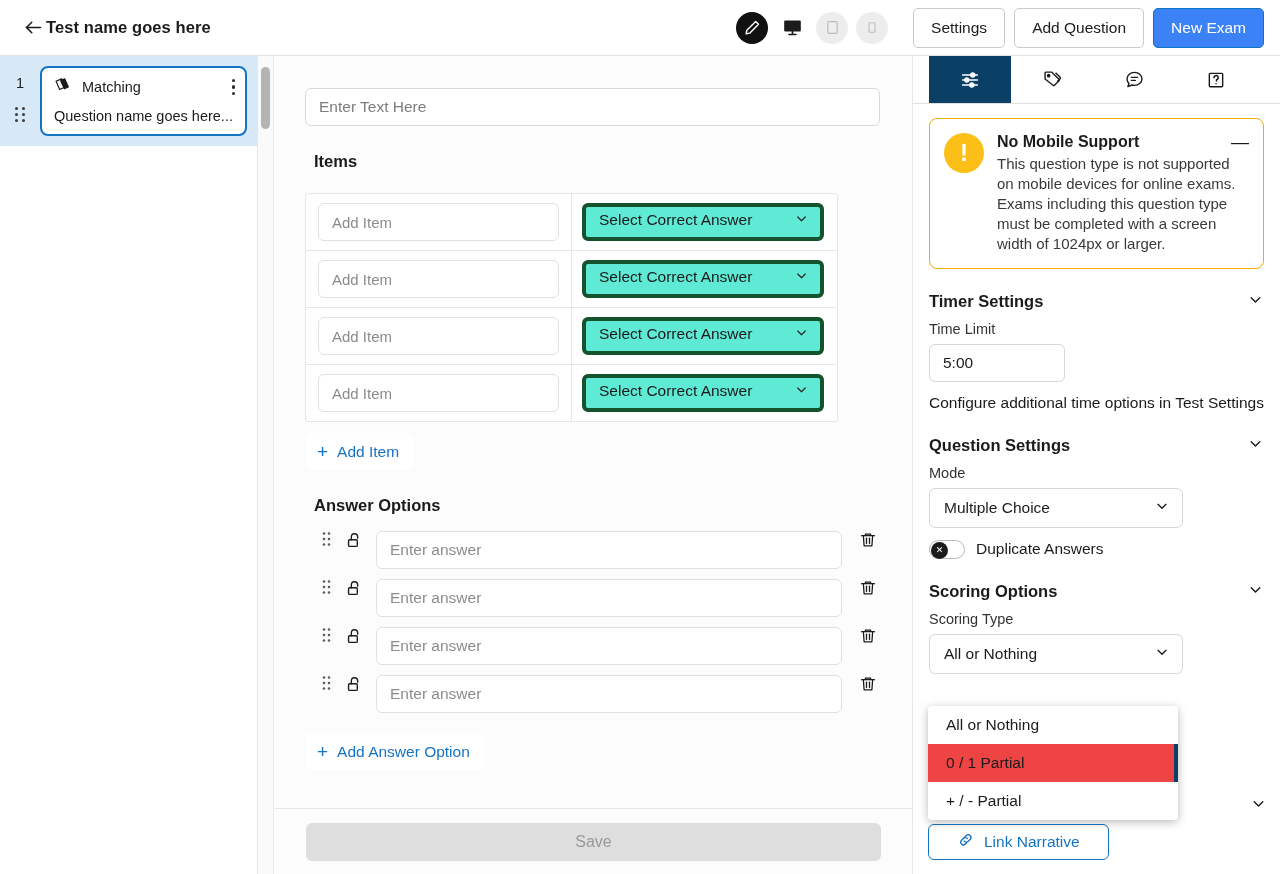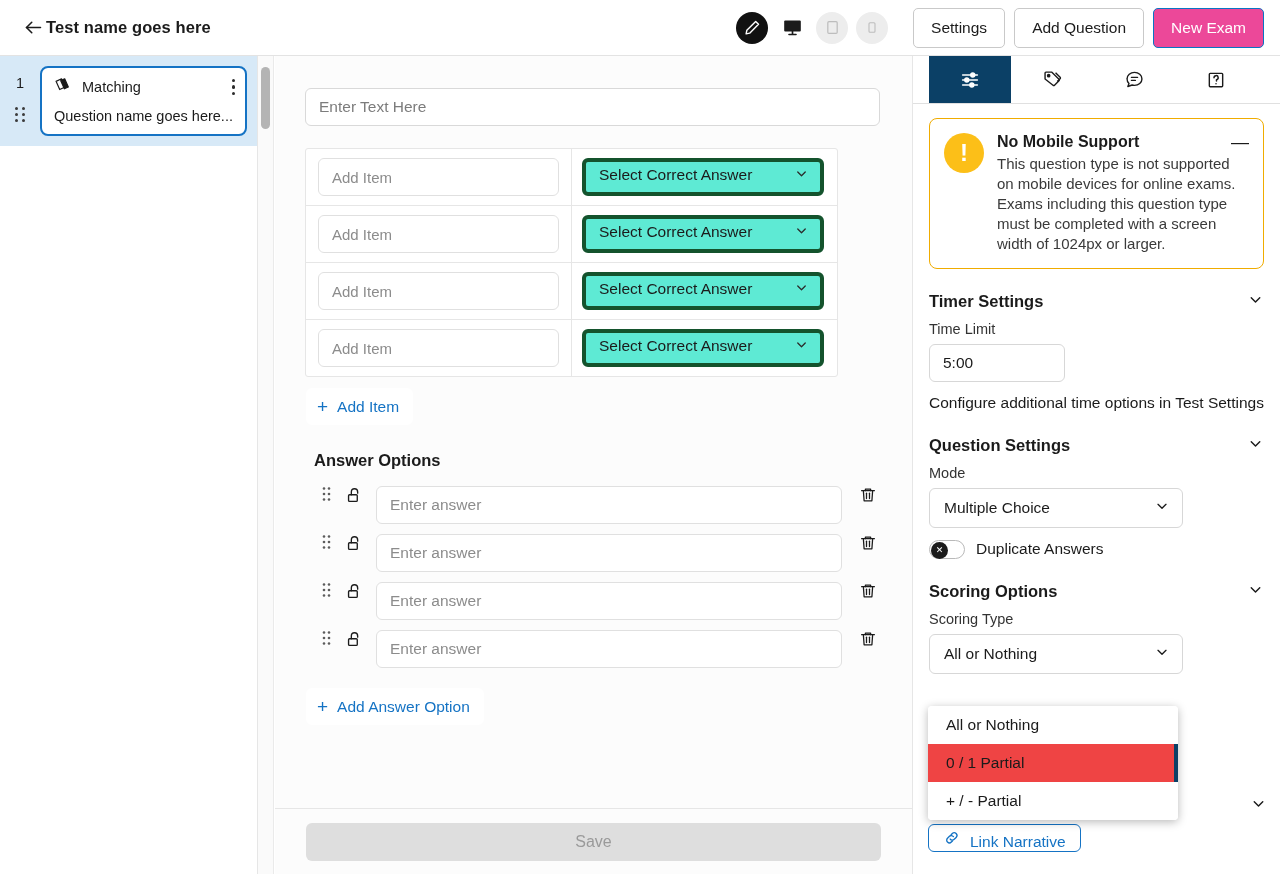--- a/index.html
+++ b/index.html
@@ -41,21 +41,21 @@
     display: flex; align-items: center; justify-content: center;
     color: #1b1b1b; background: transparent; cursor: pointer;
   }
   .dev-btn.muted { background: #ededed; color: #bdbdbd; }
   .btn {
     height: 40px; padding: 0 17px; border: 1px solid #c9c9c9; border-radius: 5px;
     background: #fff; font-size: 15.5px; color: #1b1b1b; cursor: pointer;
     display: flex; align-items: center; justify-content: center; margin-left: 9px;
     font-family: "Liberation Sans", sans-serif;
   }
-  .btn.primary { background: #ec4899; border-color: #0a74c4; color: #fff; }
+  .btn.primary { background: #3b82f6; border-color: #0a74c4; color: #fff; }
 
   
   .sidebar {
     position: absolute; top: 56px; left: 0; width: 258px; height: 818px;
     background: #fff; border-right: 1px solid #e6e6e6;
   }
   .q-row {
     position: relative; display: flex; padding: 10px 10px 10px 0;
     background: #d7e9f7;
   }
@@ -226,22 +226,22 @@
     font-size: 15.5px; color: #1b1b1b; cursor: pointer; position: relative;
     background: #fff;
   }
   .dd-item.selected { background: #ef4444; }
   .dd-item.selected::after {
     content: ""; position: absolute; right: 0; top: 0; bottom: 0; width: 4px;
     background: #0b4066;
   }
   .narrative-btn {
     position: absolute; left: 928px; top: 824px;
-    display: inline-flex; align-items: flex-end; gap: 9px;
-    height: 28px; padding: 0 14px; border: 1px solid #1573c4; border-radius: 6px;
+    display: inline-flex; align-items: center; gap: 9px;
+    height: 36px; padding: 0 28px; border: 1px solid #1573c4; border-radius: 6px;
     background: #fff; color: #1573c4; font-size: 15.5px; cursor: pointer;
     font-family: "Liberation Sans", sans-serif; z-index: 30;
   }
   .hidden-chev-row { position: absolute; left: 1250px; top: 795px; color: #1b1b1b; }
 </style>
 </head>
 <body>
 
 <div class="app">
 
@@ -320,20 +320,21 @@
 
   <div class="scroll-col">
     <div class="scroll-thumb"></div>
   </div>
 
   <div class="editor">
     <div class="editor-body">
 
       <input class="text-input" placeholder="Enter Text Here" style="">
 
+      <div class="section-title">Items</div>
 
       <div class="items-table">
 
         <div class="item-row">
           <div class="item-cell-a">
             <input class="mini-input" placeholder="Add Item" style="">
           </div>
           <div class="item-cell-b">
             <div class="select-box">
               <span>Select Correct Answer</span>

